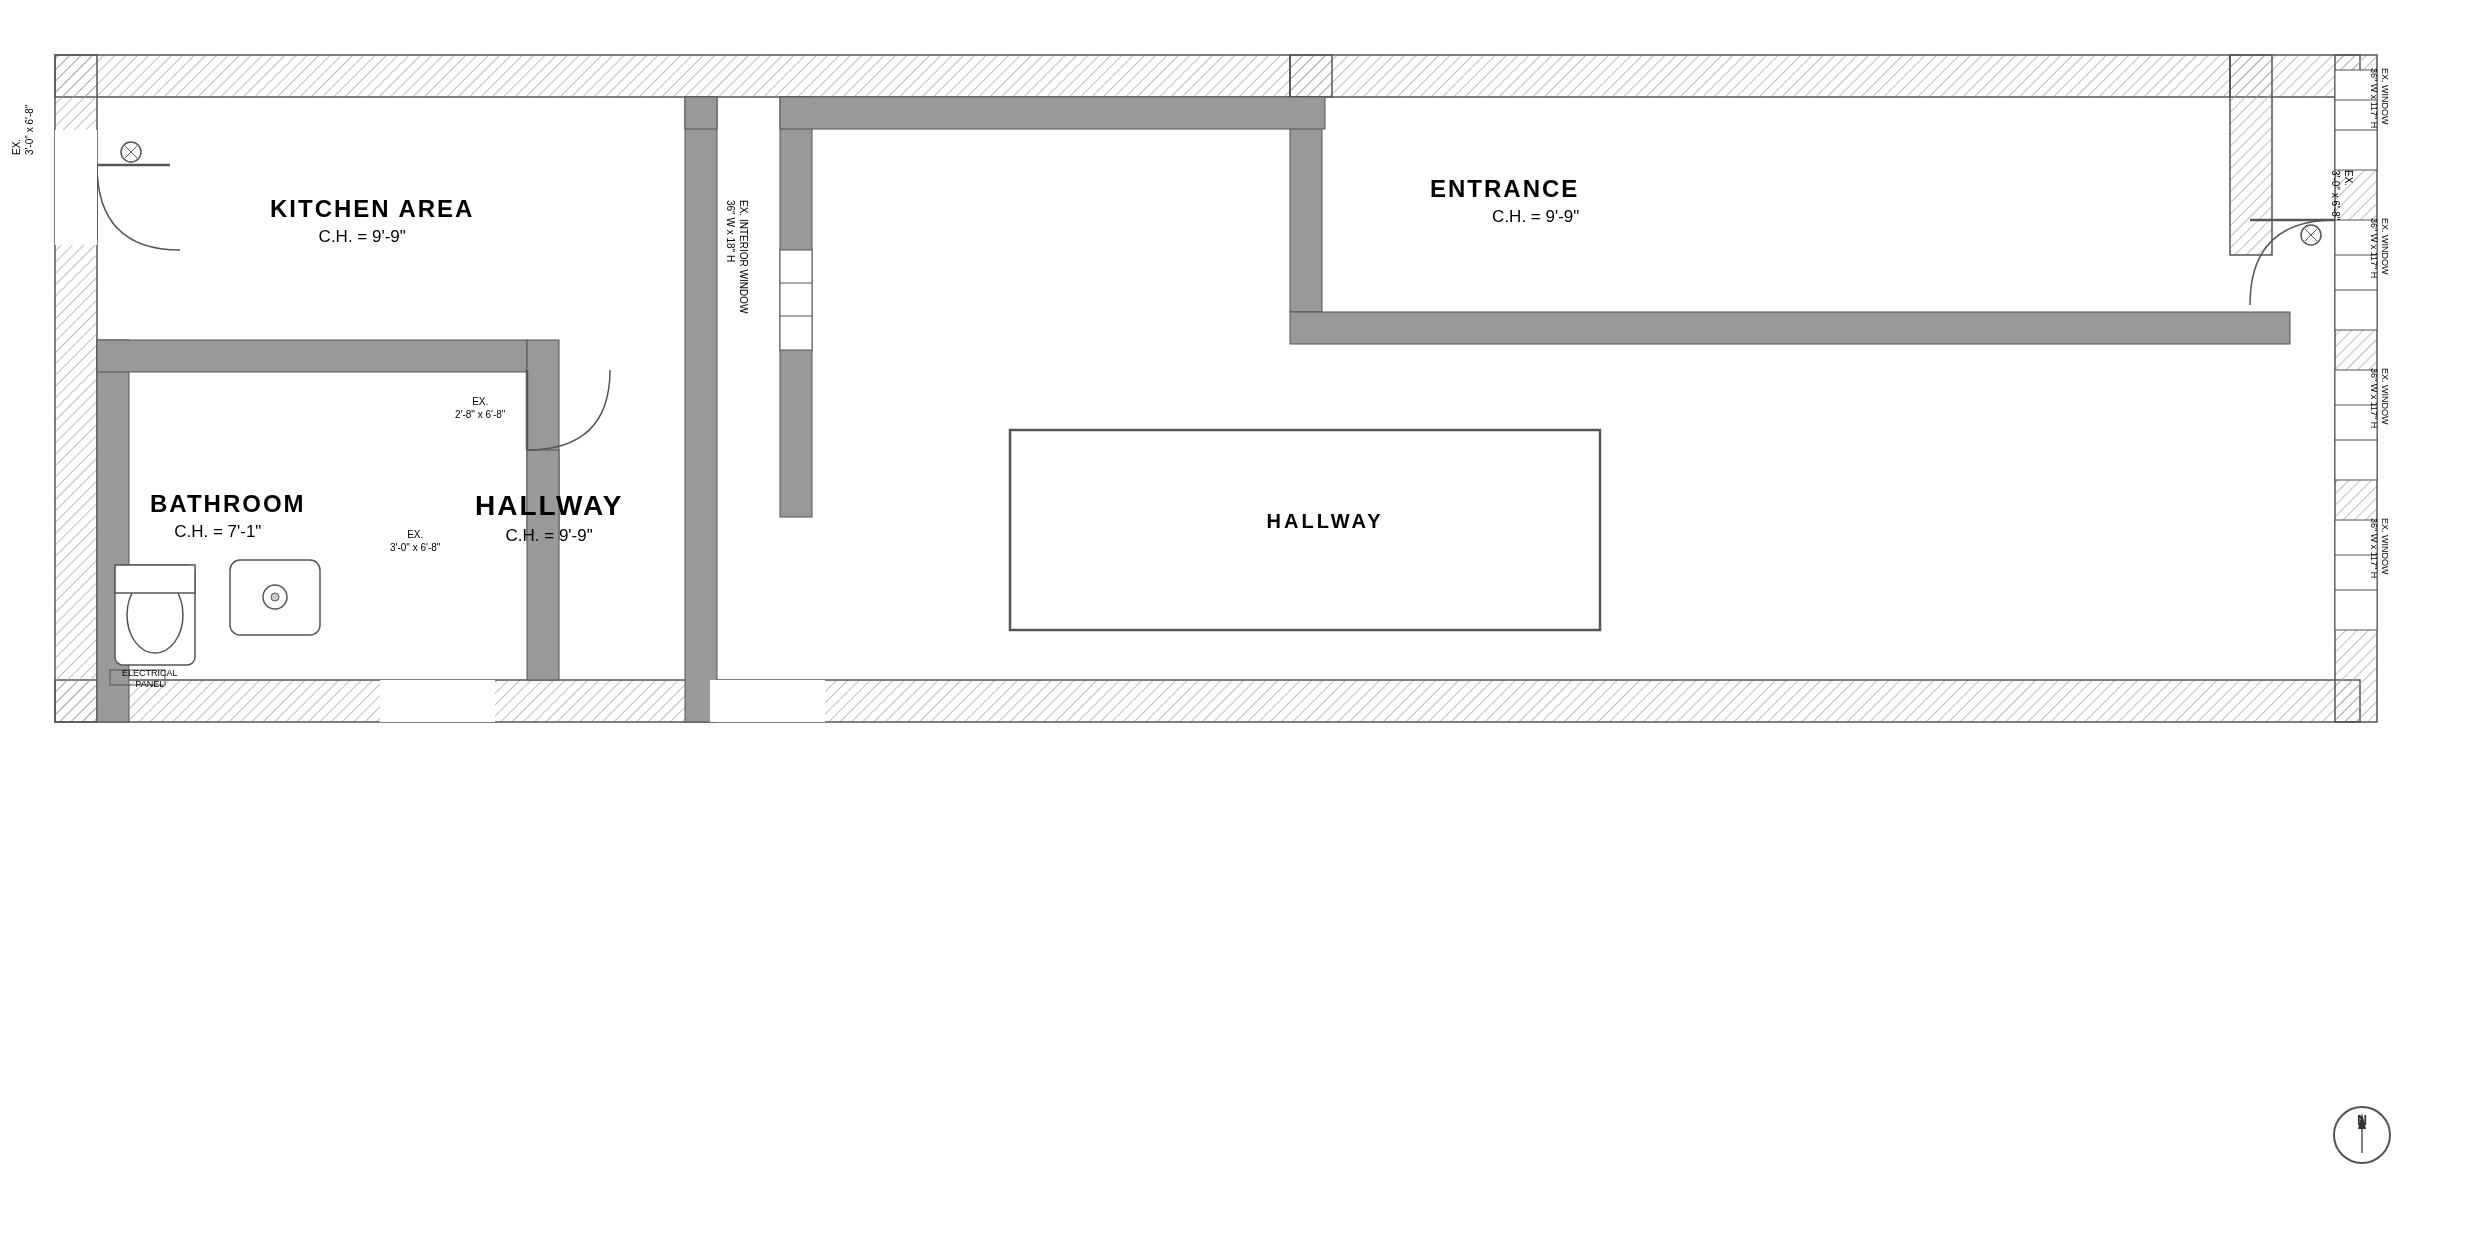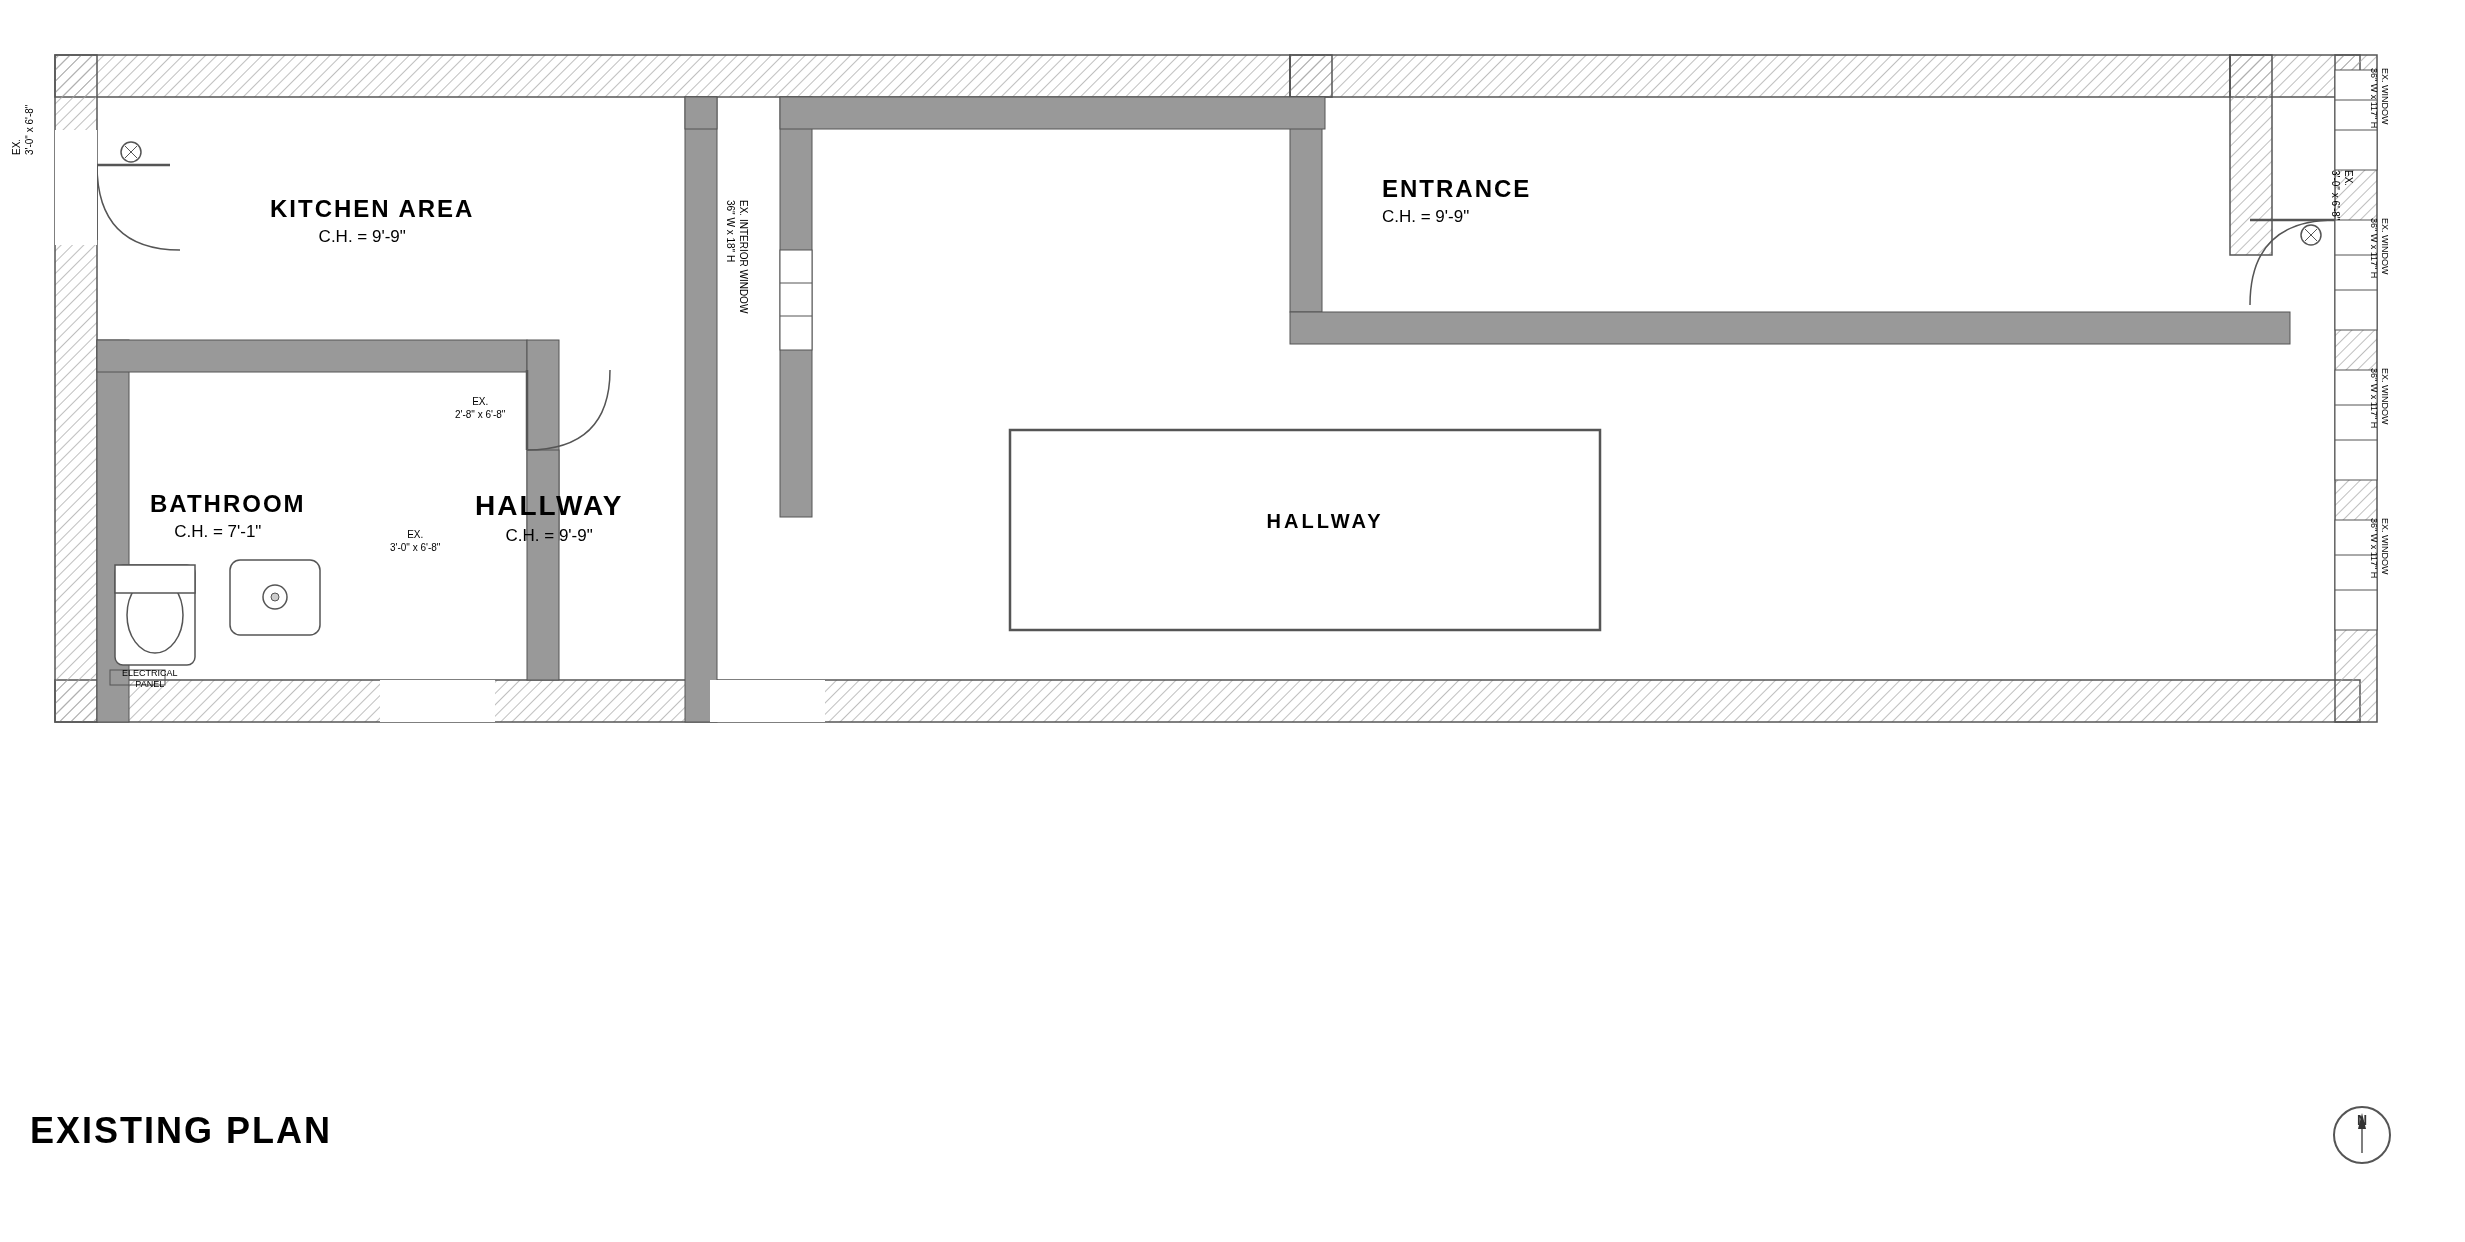--- a/index.html
+++ b/index.html
@@ -147,21 +147,21 @@
 
   <div style="position:absolute;top:668px;left:110px;font-family:Arial,sans-serif;font-size:9px;text-align:center;line-height:1.2;margin-left:12px;">
     <span>ELECTRICAL<br>PANEL</span>
   </div>
 
   <div style="position:absolute;top:490px;left:475px;text-align:center;">
     <div style="font-family:Arial,sans-serif;font-weight:bold;font-size:28px;letter-spacing:2px;">HALLWAY</div>
     <div style="font-family:Arial,sans-serif;font-size:17px;margin-top:4px;">C.H. = 9'-9"</div>
   </div>
 
-  <div style="position:absolute;top:175px;left:1382px;text-align:left;">
+  <div style="position:absolute;top:175px;left:1430px;text-align:right;">
     <div style="font-family:Arial,sans-serif;font-weight:bold;font-size:24px;letter-spacing:2px;">ENTRANCE</div>
     <div style="font-family:Arial,sans-serif;font-size:17px;margin-top:4px;">C.H. = 9'-9"</div>
   </div>
 
   <div style="position:absolute;top:510px;left:1150px;text-align:center;width:350px;">
     <div style="font-family:Arial,sans-serif;font-weight:bold;font-size:20px;letter-spacing:3px;">HALLWAY</div>
   </div>
 
   <div style="position:absolute;top:155px;left:10px;font-family:Arial,sans-serif;font-size:10px;line-height:1.3;transform:rotate(-90deg);transform-origin:left top;white-space:nowrap;">
     EX.<br>3'-0" x 6'-8"
@@ -189,21 +189,20 @@
   <div style="position:absolute;top:218px;left:2390px;font-family:Arial,sans-serif;font-size:9px;line-height:1.2;transform:rotate(90deg);transform-origin:left top;white-space:nowrap;">
     EX. WINDOW<br>36" W x 117" H
   </div>
   <div style="position:absolute;top:368px;left:2390px;font-family:Arial,sans-serif;font-size:9px;line-height:1.2;transform:rotate(90deg);transform-origin:left top;white-space:nowrap;">
     EX. WINDOW<br>36" W x 117" H
   </div>
   <div style="position:absolute;top:518px;left:2390px;font-family:Arial,sans-serif;font-size:9px;line-height:1.2;transform:rotate(90deg);transform-origin:left top;white-space:nowrap;">
     EX. WINDOW<br>36" W x 117" H
   </div>
 
-  <div style="position:absolute;bottom:90px;left:30px;font-family:Arial,sans-serif;font-weight:bold;font-size:36px;letter-spacing:2px;">EXISTING PLAN</div>
 
   <div style="position:absolute;bottom:70px;right:70px;">
     <svg width="65" height="65">
       <circle cx="32" cy="32" r="28" fill="none" stroke="#555" stroke-width="2"></circle>
       <text x="32" y="22" text-anchor="middle" font-family="Arial,sans-serif" font-size="14" font-weight="bold" fill="#333">N</text>
 
       <line x1="32" y1="26" x2="32" y2="50" stroke="#555" stroke-width="1.5"></line>
       <polygon points="32,10 28,26 36,26" fill="#333"></polygon>
     </svg>
   </div>

